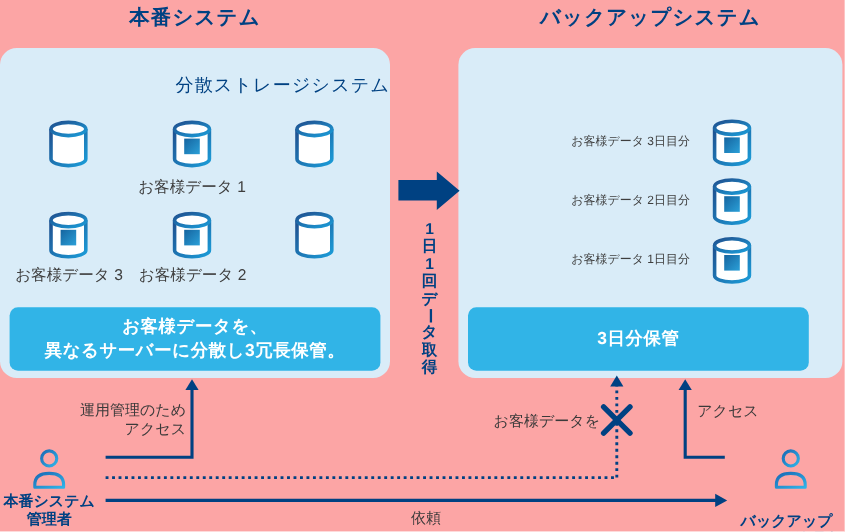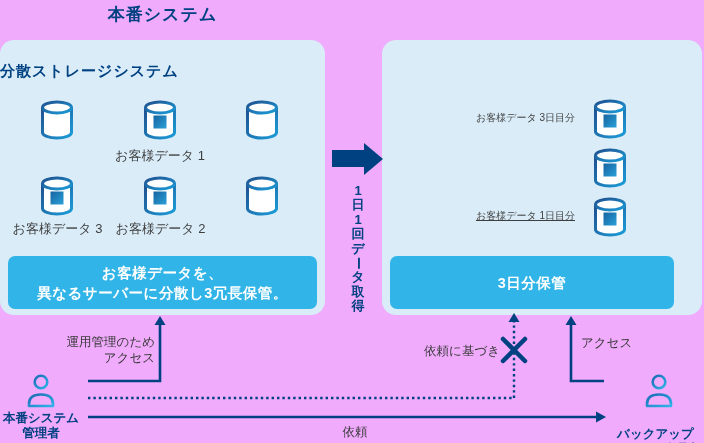--- a/index.html
+++ b/index.html
@@ -1,23 +1,23 @@
 <!DOCTYPE html>
 <html><head>
 <meta charset="utf-8">
 <style>
   html,body{margin:0;padding:0;background:#fff;}
   .stage{
-    position:relative;width:704px;height:443px;background:#f0abfc;overflow:hidden;
+    position:relative;width:704px;height:443px;background:#fca5a5;overflow:hidden;
     font-family:"Liberation Sans","DejaVu Sans",sans-serif;color:#3e3e3e;
   }
   .abs{position:absolute;}
   .title-main{top:3px;font-size:17px;font-weight:bold;color:#004182;text-align:center;letter-spacing:1px;}
   .panel{top:40px;height:275px;background:#d9ecf8;border-radius:14px;}
-  .panel-heading{top:62px;font-size:15px;font-weight:bold;color:#004182;text-align:left;letter-spacing:1px;}
+  .panel-heading{top:62px;font-size:15px;font-weight:normal;color:#004182;text-align:right;letter-spacing:1px;}
   .banner{
     top:256px;height:53px;background:#31b4e7;border-radius:7px;
     display:flex;flex-direction:column;align-items:center;justify-content:center;
     color:#fff;font-weight:bold;font-size:14.5px;line-height:20px;text-align:center;letter-spacing:0.5px;
   }
   .data-label{font-size:13px;color:#3e3e3e;text-align:center;white-space:nowrap;}
   .row-label{font-size:10px;color:#3e3e3e;text-align:right;white-space:nowrap;}
   .note{font-size:12.5px;line-height:16px;color:#3a3a3a;white-space:nowrap;}
   .actor-label{font-size:12.5px;line-height:15px;font-weight:bold;color:#004182;text-align:center;white-space:nowrap;}
   .vlabel{width:28px;text-align:center;color:#004182;font-weight:bold;font-size:13px;}
@@ -42,20 +42,21 @@
           <stop offset="1" stop-color="#2ba0d8"></stop>
       </linearGradient>
       <linearGradient id="personGrad" x1="0" y1="0" x2="1" y2="1">
         <stop offset="0" stop-color="#1b6ab5"></stop>
           <stop offset="1" stop-color="#2fb3e8"></stop>
       </linearGradient>
     </defs>
   </svg>
 
   <div class="abs title-main" style="left:0;width:325px;">本番システム</div>
+  <div class="abs title-main" style="left:382px;width:320px;">バックアップシステム</div>
 
   <div class="abs panel" style="left:0;width:325px;"></div>
   <div class="abs panel-heading" style="left:0;width:325px;">分散ストレージシステム</div>
 
   <div class="abs panel" style="left:382px;width:320px;"></div>
 
   <div class="abs" style="left:40px;top:100px;">
     <svg width="34" height="40" viewBox="0 0 34 40">
         <path d="M2.5,7.5 V32.5 a14.5,5.5 0 0 0 29,0 V7.5" fill="#fff" stroke="url(#cylGrad)" stroke-width="3" stroke-linejoin="round"></path>
         <ellipse cx="17" cy="7.5" rx="14.5" ry="5.5" fill="#fff" stroke="url(#cylGrad)" stroke-width="3"></ellipse>
@@ -117,28 +118,29 @@
     </div>
 
   <div class="abs row-label" style="left:400px;top:111px;width:175px;">お客様データ 3日目分</div>
   <div class="abs" style="left:593px;top:99px;">
     <svg width="34" height="40" viewBox="0 0 34 40">
         <path d="M2.5,7.5 V32.5 a14.5,5.5 0 0 0 29,0 V7.5" fill="#fff" stroke="url(#cylGrad)" stroke-width="3" stroke-linejoin="round"></path>
         <ellipse cx="17" cy="7.5" rx="14.5" ry="5.5" fill="#fff" stroke="url(#cylGrad)" stroke-width="3"></ellipse>
         <rect x="10.5" y="15.5" width="13" height="13" fill="url(#sqGrad)"></rect>
       </svg>
   </div>
+  <div class="abs row-label" style="left:400px;top:160px;width:175px;">お客様データ 2日目分</div>
   <div class="abs" style="left:593px;top:148px;">
     <svg width="34" height="40" viewBox="0 0 34 40">
         <path d="M2.5,7.5 V32.5 a14.5,5.5 0 0 0 29,0 V7.5" fill="#fff" stroke="url(#cylGrad)" stroke-width="3" stroke-linejoin="round"></path>
         <ellipse cx="17" cy="7.5" rx="14.5" ry="5.5" fill="#fff" stroke="url(#cylGrad)" stroke-width="3"></ellipse>
         <rect x="10.5" y="15.5" width="13" height="13" fill="url(#sqGrad)"></rect>
       </svg>
   </div>
-  <div class="abs row-label" style="left:400px;top:209px;width:175px;text-decoration:underline;">お客様データ 1日目分</div>
+  <div class="abs row-label" style="left:400px;top:209px;width:175px;">お客様データ 1日目分</div>
   <div class="abs" style="left:593px;top:197px;">
     <svg width="34" height="40" viewBox="0 0 34 40">
         <path d="M2.5,7.5 V32.5 a14.5,5.5 0 0 0 29,0 V7.5" fill="#fff" stroke="url(#cylGrad)" stroke-width="3" stroke-linejoin="round"></path>
         <ellipse cx="17" cy="7.5" rx="14.5" ry="5.5" fill="#fff" stroke="url(#cylGrad)" stroke-width="3"></ellipse>
         <rect x="10.5" y="15.5" width="13" height="13" fill="url(#sqGrad)"></rect>
       </svg>
   </div>
 
   <div class="abs banner" style="left:390px;width:284px;">
     <div>3日分保管</div>
@@ -168,21 +170,21 @@
     <g stroke="#004182" fill="#004182">
       <line x1="88" y1="417" x2="597" y2="417" stroke-width="2.6"></line>
       <polygon points="596,411.5 596,422.5 606,417" stroke="none"></polygon>
     </g>
   </svg>
 
   <div class="abs note" style="left:40px;top:335px;width:115px;text-align:right;font-family:Liberation Mono, monospace;">
     <div>運用管理のため</div>
     <div>アクセス</div>
   </div>
-  <div class="abs note" style="left:400px;top:343px;width:100px;text-align:right;">依頼に基づき</div>
+  <div class="abs note" style="left:400px;top:343px;width:100px;text-align:right;">お客様データを</div>
   <div class="abs note" style="left:581px;top:335px;width:110px;text-align:left;">
     <div>アクセス</div>
   </div>
   <div class="abs note" style="left:320px;top:424px;width:70px;text-align:center;">依頼</div>
 
   <div class="abs" style="left:23px;top:374px;">
     <svg width="36" height="34" viewBox="0 0 36 34" fill="none" stroke="url(#personGrad)" stroke-width="2.6" stroke-linejoin="round">
       <circle cx="18" cy="8" r="6.3"></circle>
       <path d="M6,32 L6,30 Q6,20.5 18,20.5 Q30,20.5 30,30 L30,32 Z"></path>
     </svg>

